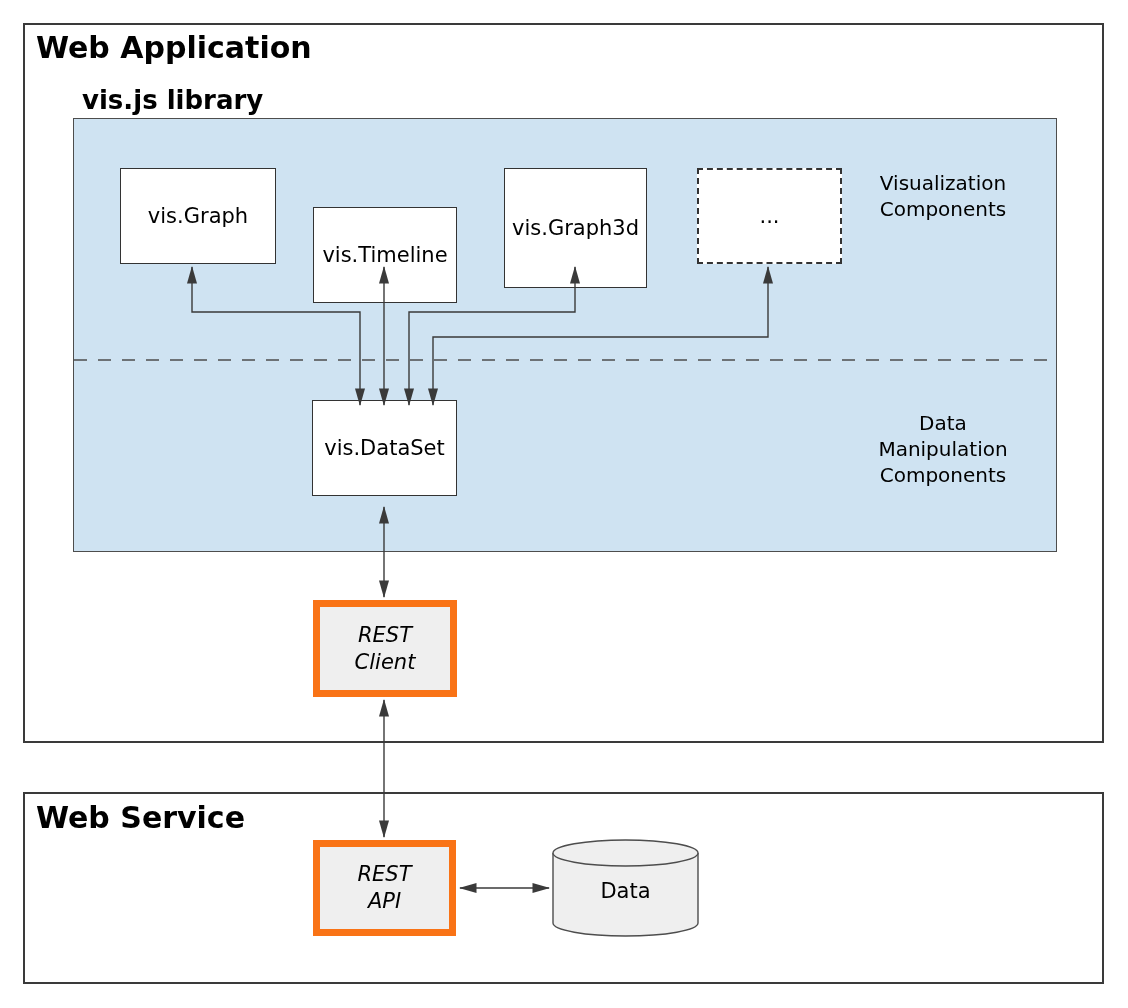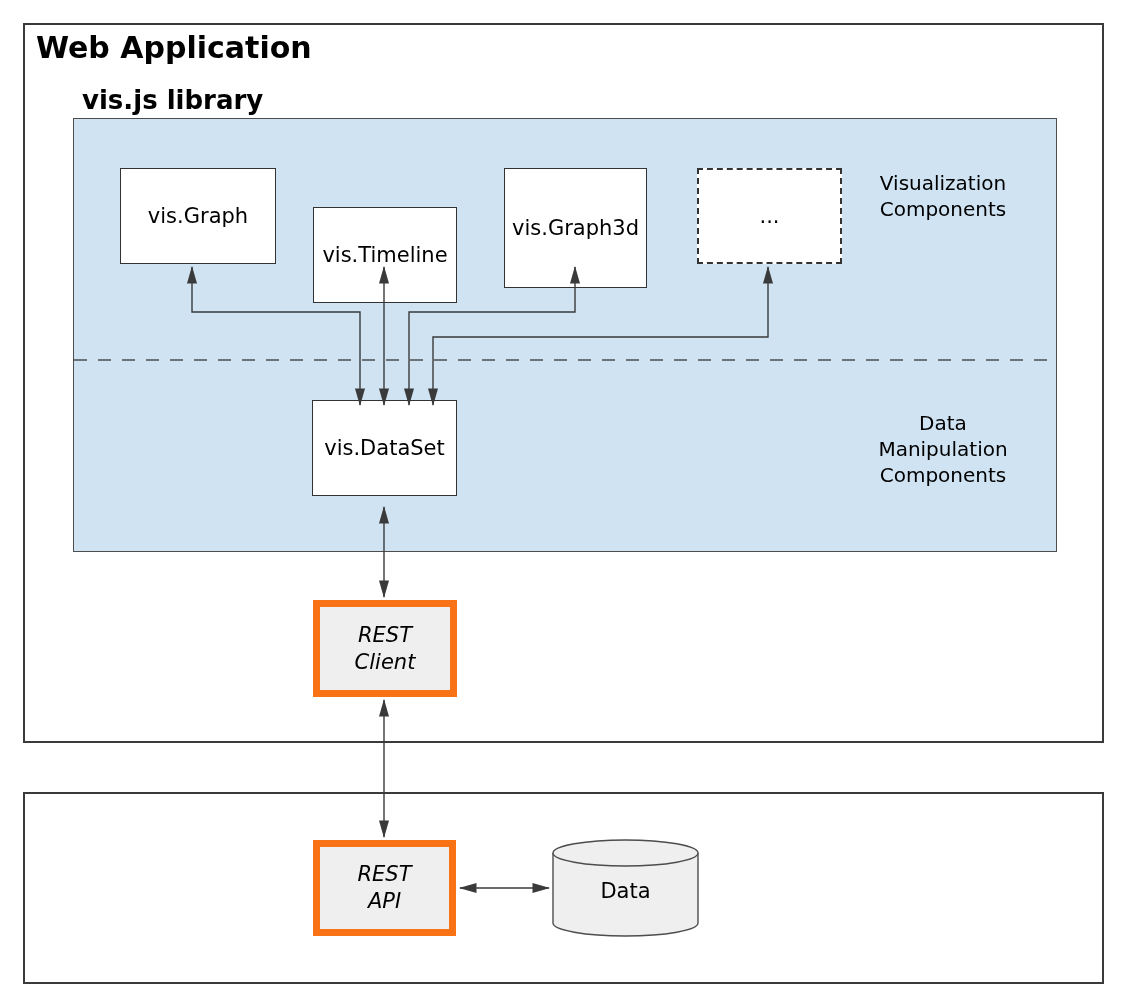--- a/index.html
+++ b/index.html
@@ -78,20 +78,21 @@
   <div class="side-label dm-label">Data
 Manipulation
 Components</div>
 
   <div class="node white box-dataset">vis.DataSet</div>
 
   <div class="node gray box-restclient">REST
 Client</div>
 
   <div class="outer-box webservice-box"></div>
+  <div class="big-title webservice-title">Web Service</div>
 
   <div class="node gray box-restapi">REST
 API</div>
 
   <svg class="cylinder-wrap" viewBox="0 0 149 100">
     <path class="cyl" d="M 2,15 L 2,85 A 72.5,13 0 0 0 147,85 L 147,15"></path>
     <ellipse class="cyl" cx="74.5" cy="15" rx="72.5" ry="13"></ellipse>
   </svg>
   <div class="cylinder-label">Data</div>
 

